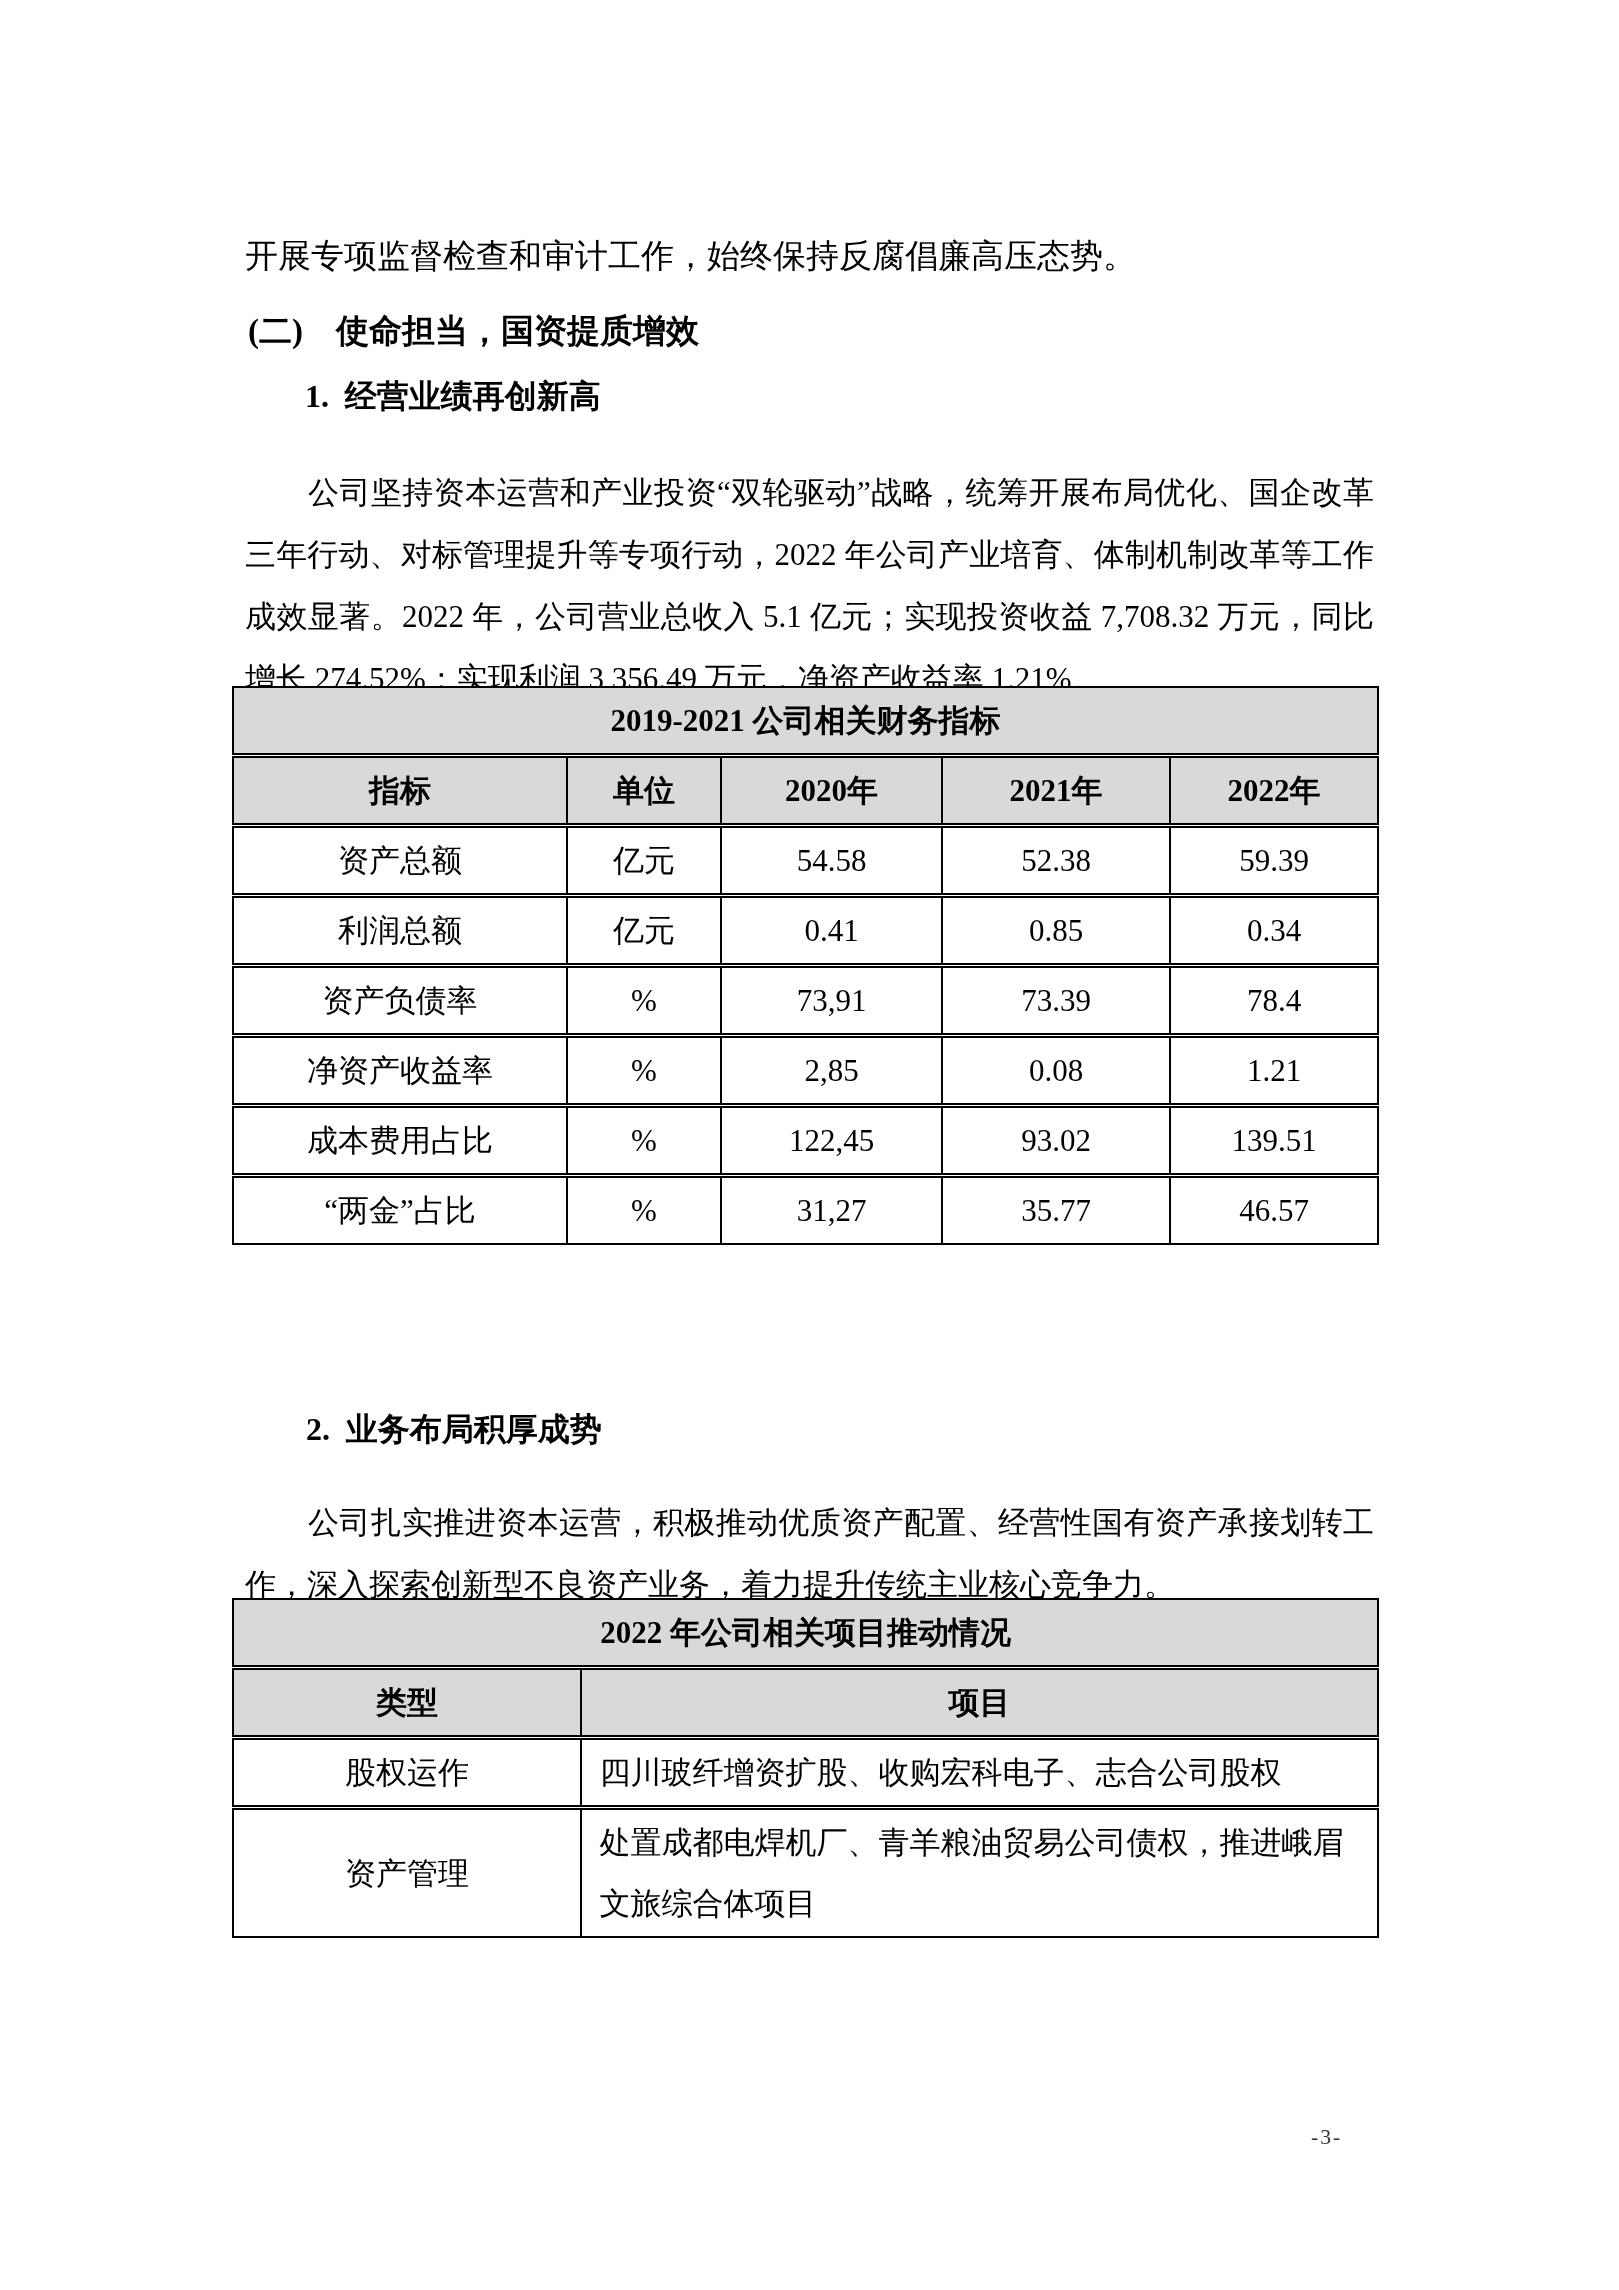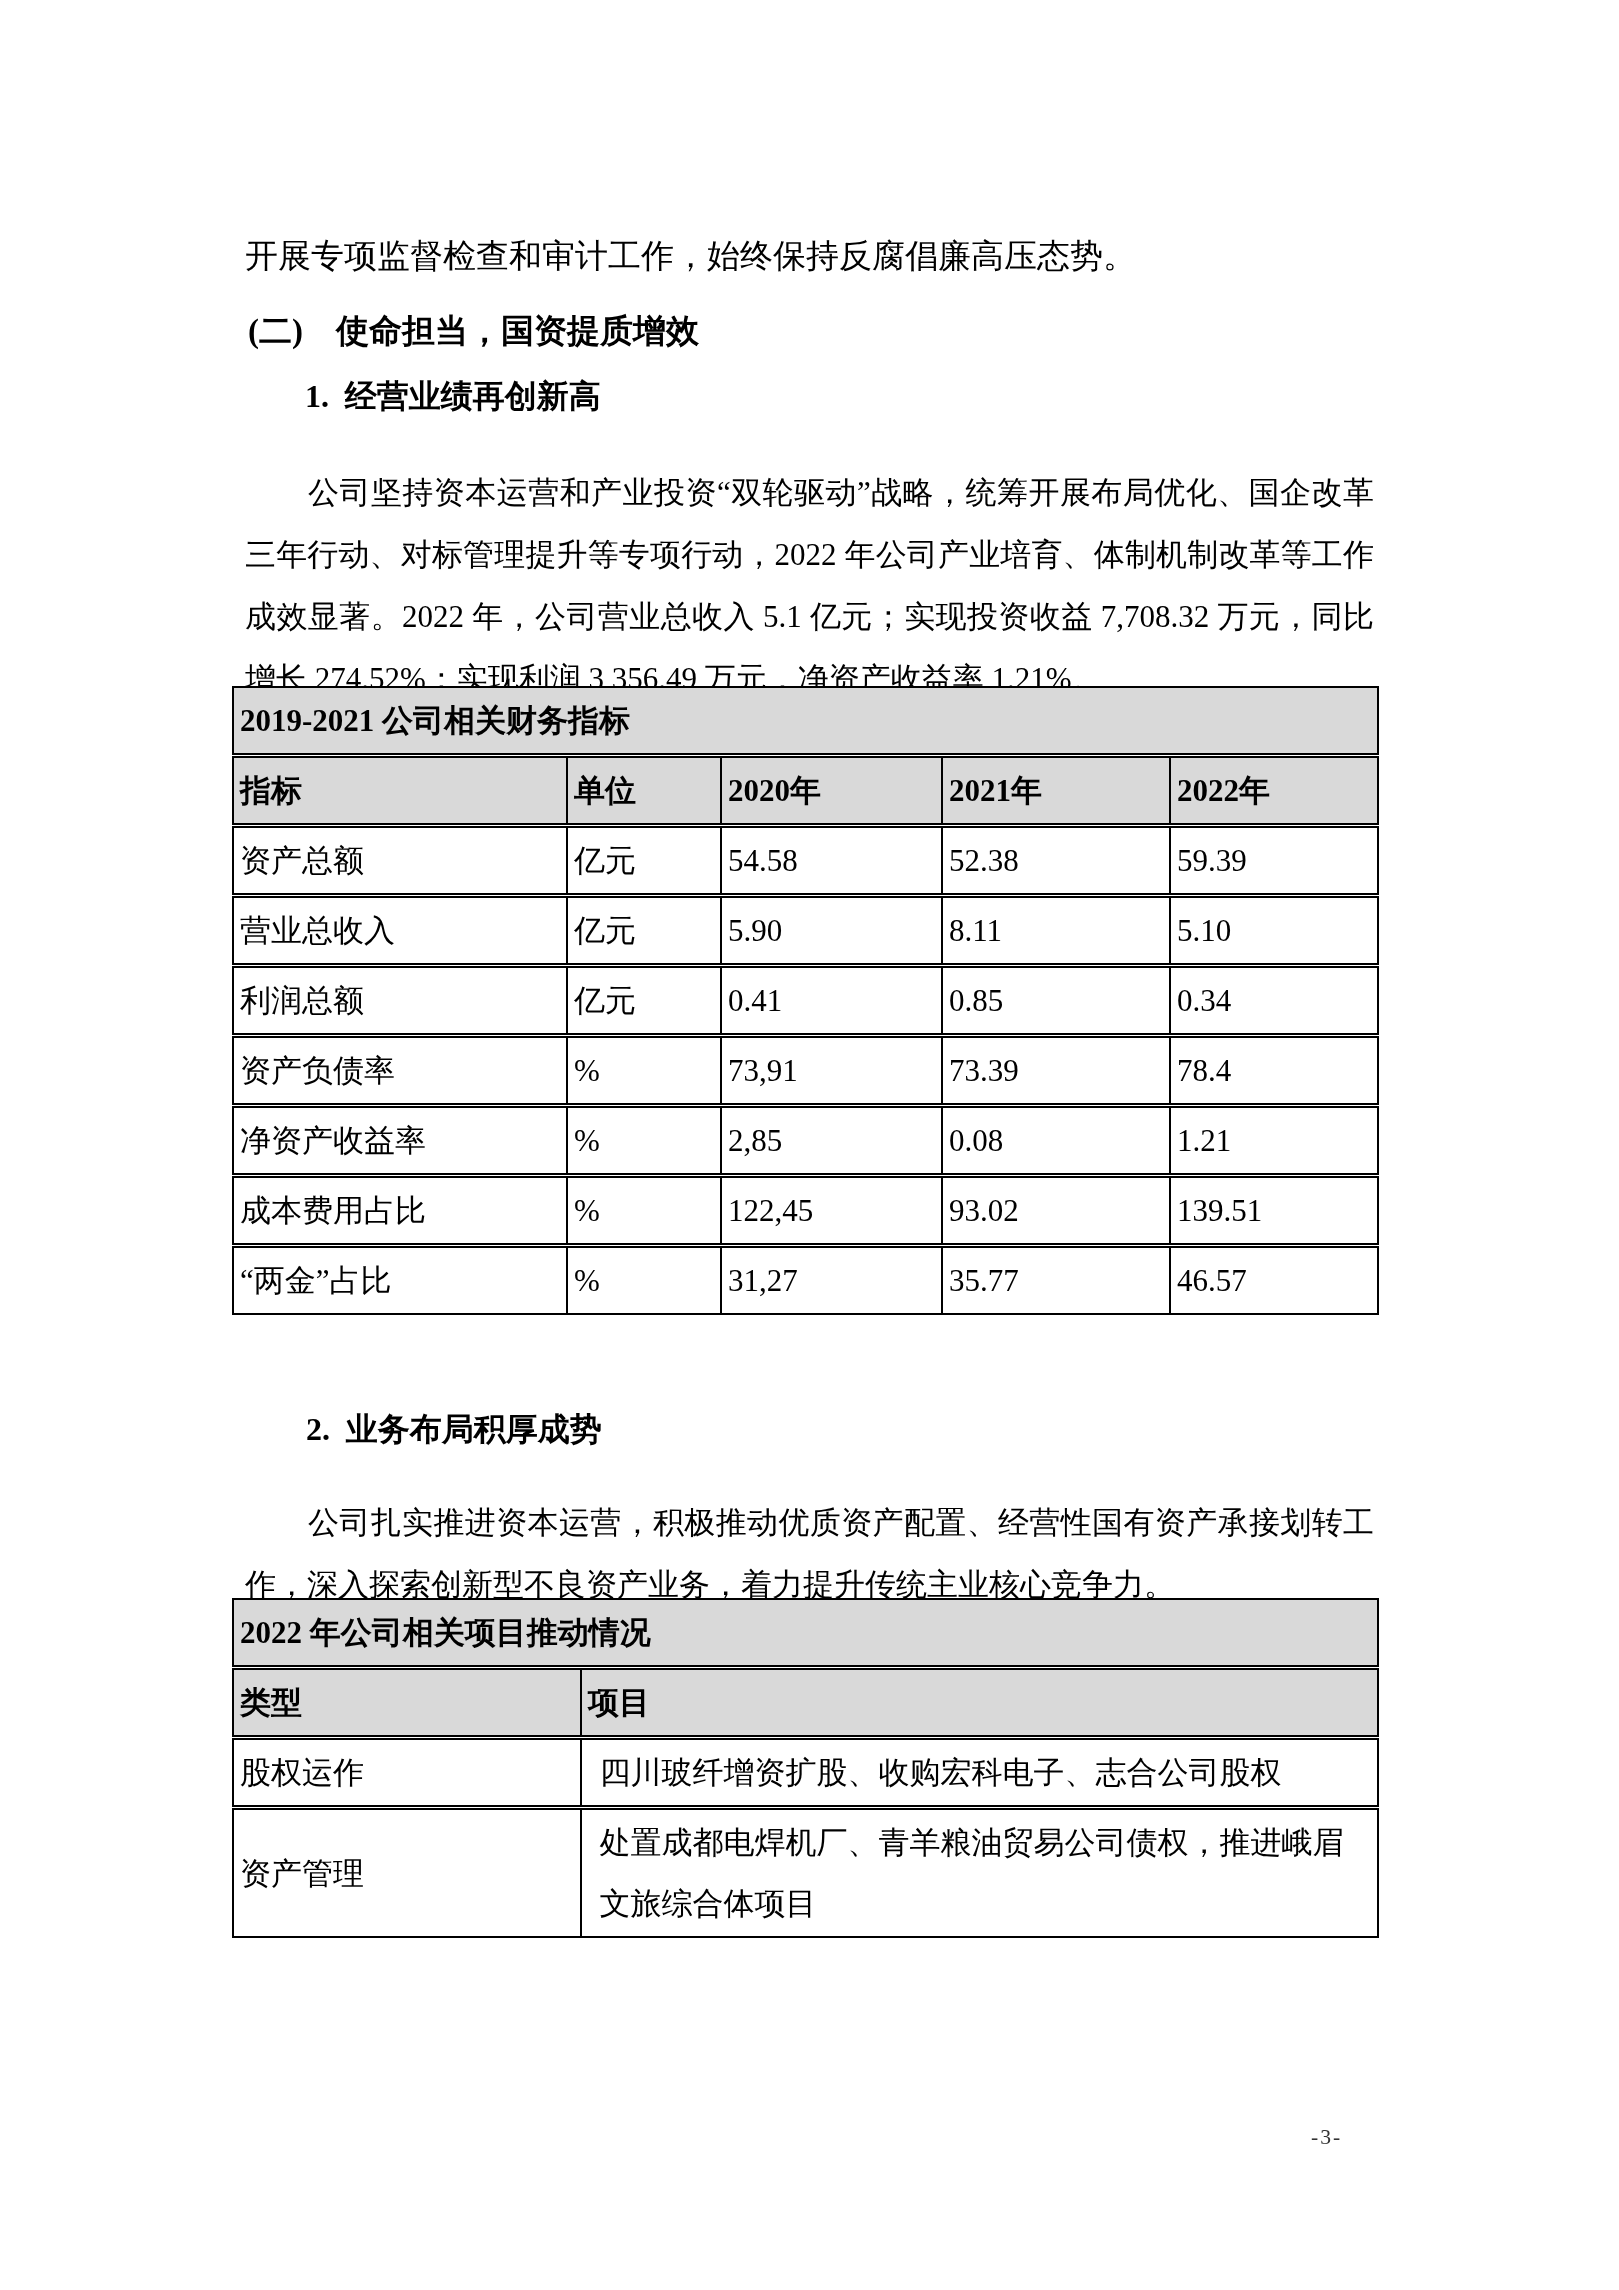--- a/index.html
+++ b/index.html
@@ -38,21 +38,21 @@
     border-collapse: collapse;
     border: 2.9px solid #000;
     table-layout: fixed;
     font-size: 31px;
   }
   #financial-table { top: 686px; }
   #projects-table  { top: 1598px; }
   table.doc-table td {
     border: 2px solid #000;
     border-bottom: 5.9px double #000;
-    text-align: left;
+    text-align: center;
     vertical-align: middle;
     padding: 2px 5.9px;
     line-height: 61px;
     overflow: hidden;
   }
   table.doc-table tr:last-child td { border-bottom: 2.9px solid #000; }
   table.doc-table td.tbl-title {
     background: #d9d9d9; font-weight: bold; height: 57px;
   }
   table.doc-table td.tbl-header {
@@ -101,27 +101,20 @@
         <td class="tbl-header">2020年</td>
         <td class="tbl-header">2021年</td>
         <td class="tbl-header">2022年</td>
       </tr>
       <tr class="data-row">
         <td class="c0">资产总额</td>
         <td class="c1">亿元</td>
         <td class="c2">54.58</td>
         <td class="c3">52.38</td>
         <td class="c4">59.39</td>
-      </tr>
-      <tr class="data-row">
-        <td class="c0">营业总收入</td>
-        <td class="c1">亿元</td>
-        <td class="c2">5.90</td>
-        <td class="c3">8.11</td>
-        <td class="c4">5.10</td>
       </tr>
       <tr class="data-row">
         <td class="c0">利润总额</td>
         <td class="c1">亿元</td>
         <td class="c2">0.41</td>
         <td class="c3">0.85</td>
         <td class="c4">0.34</td>
       </tr>
       <tr class="data-row">
         <td class="c0">资产负债率</td>

